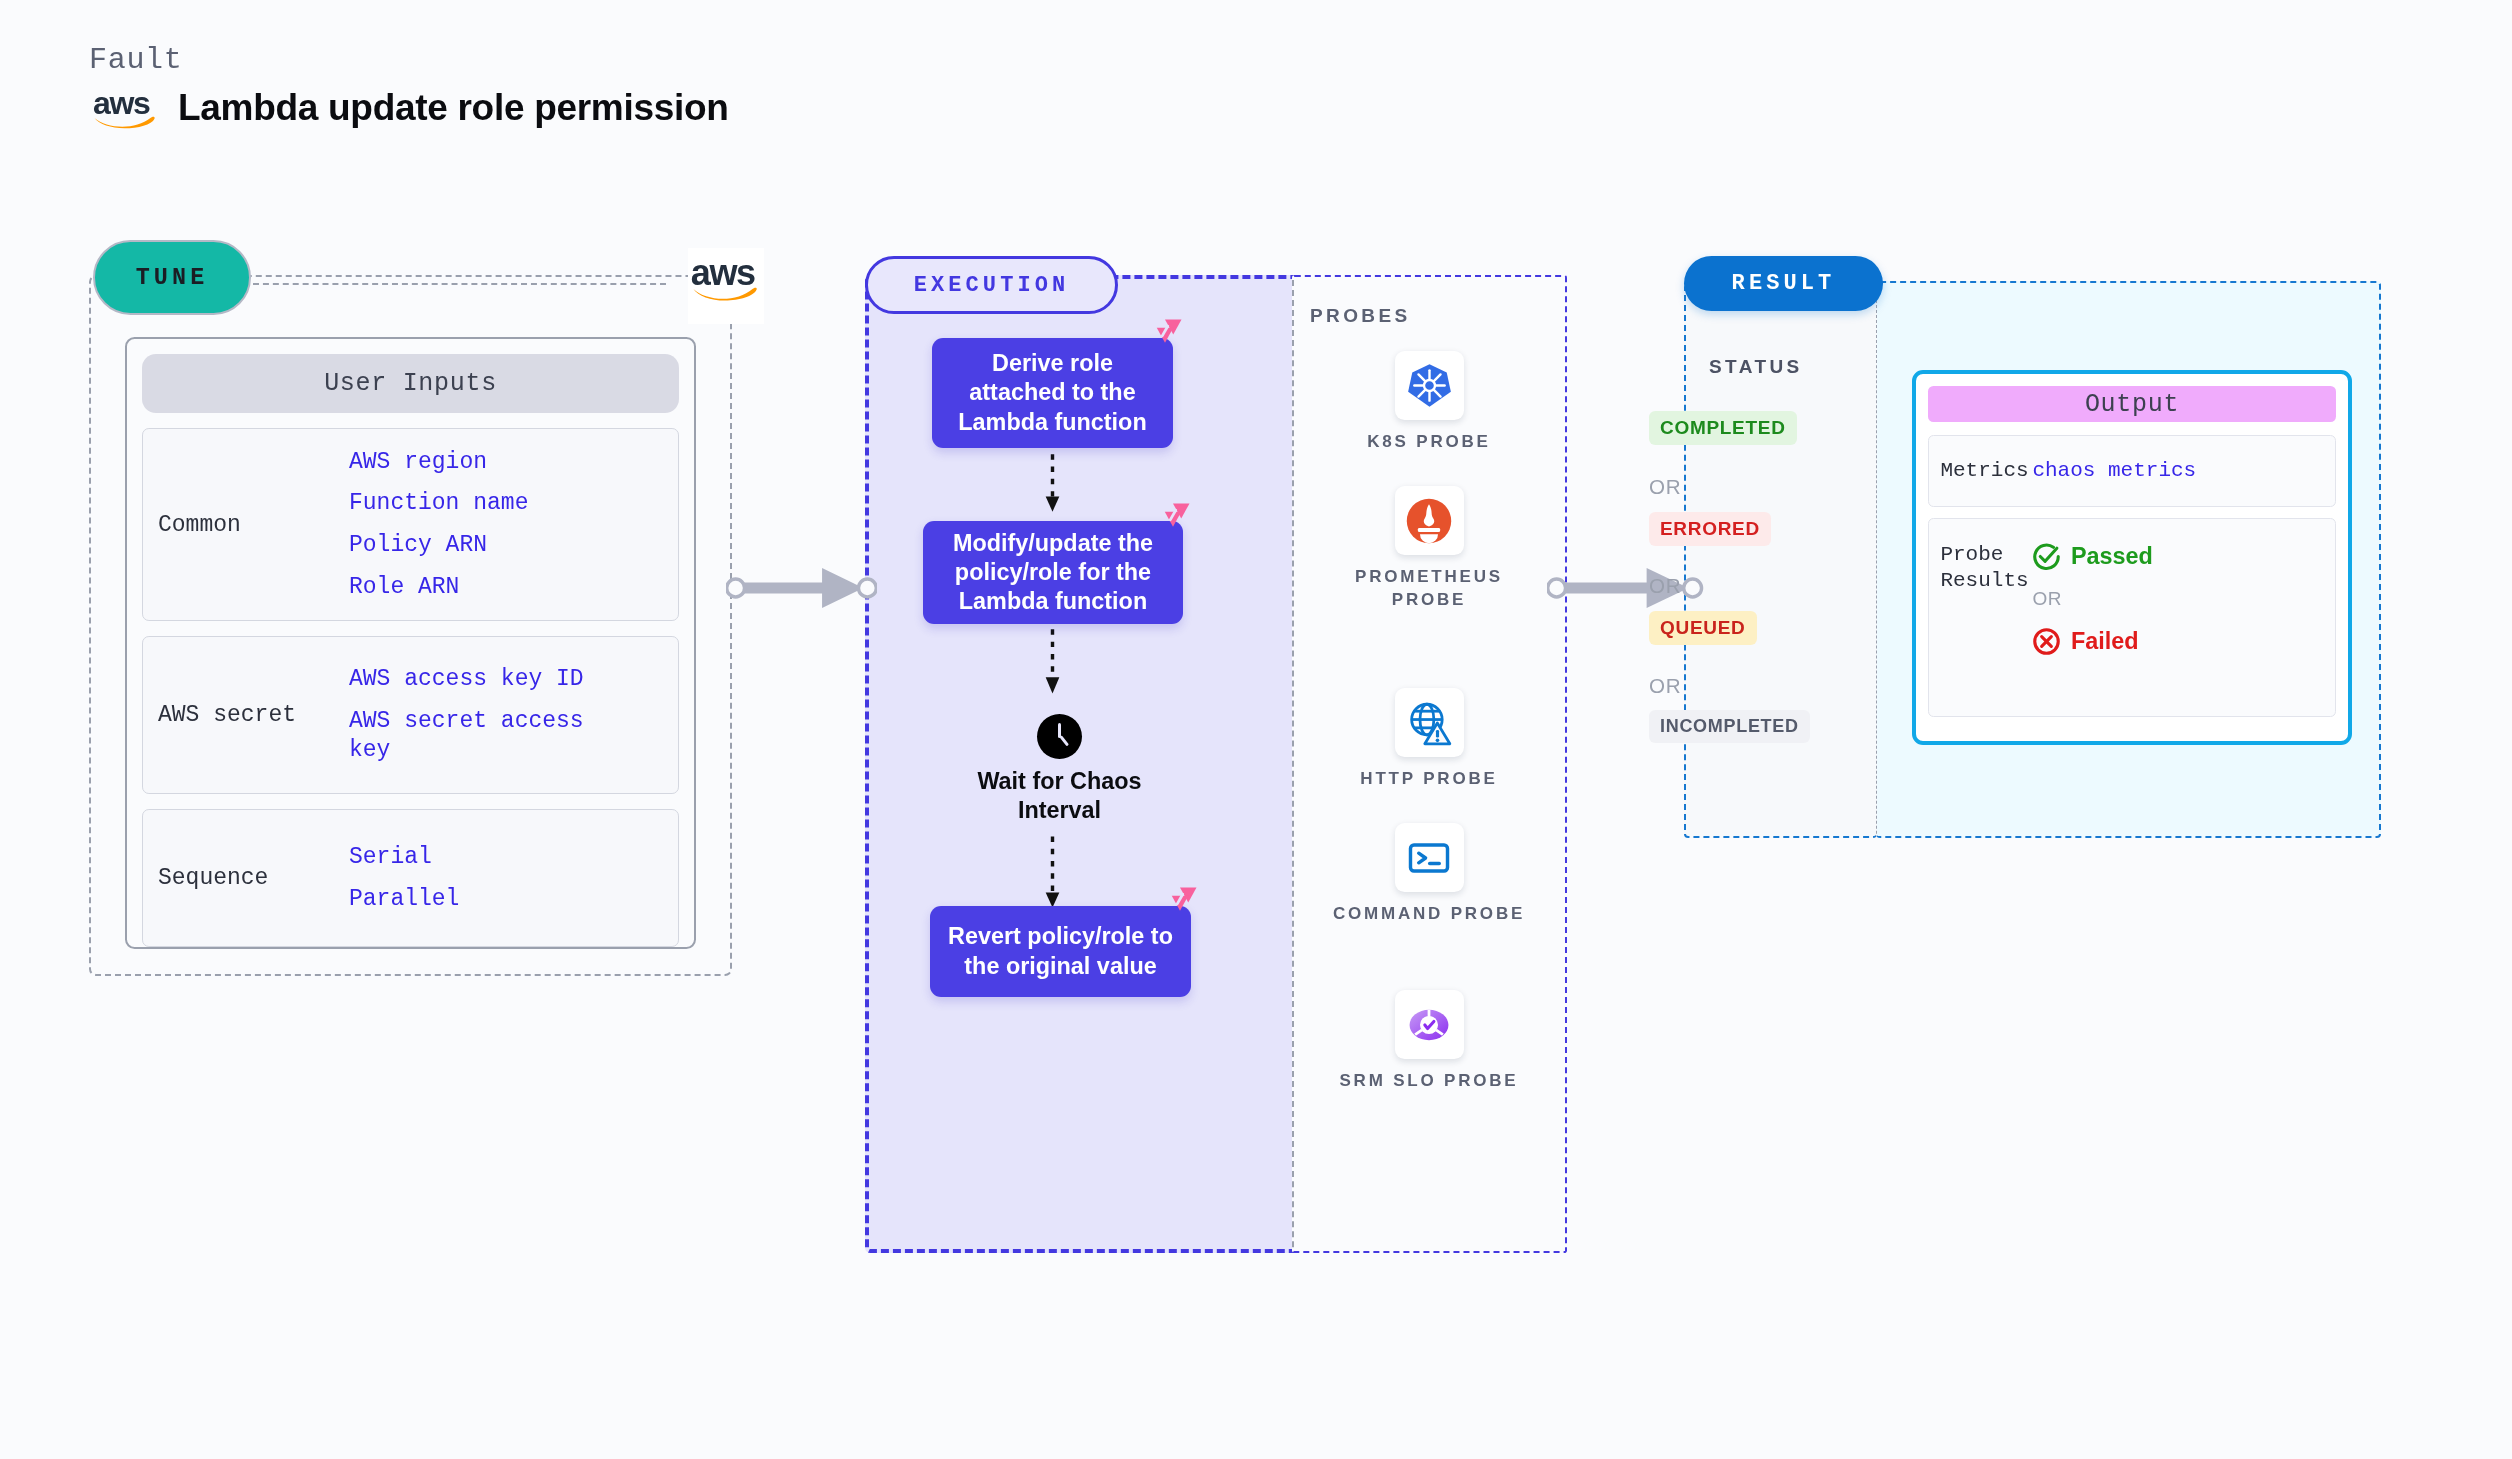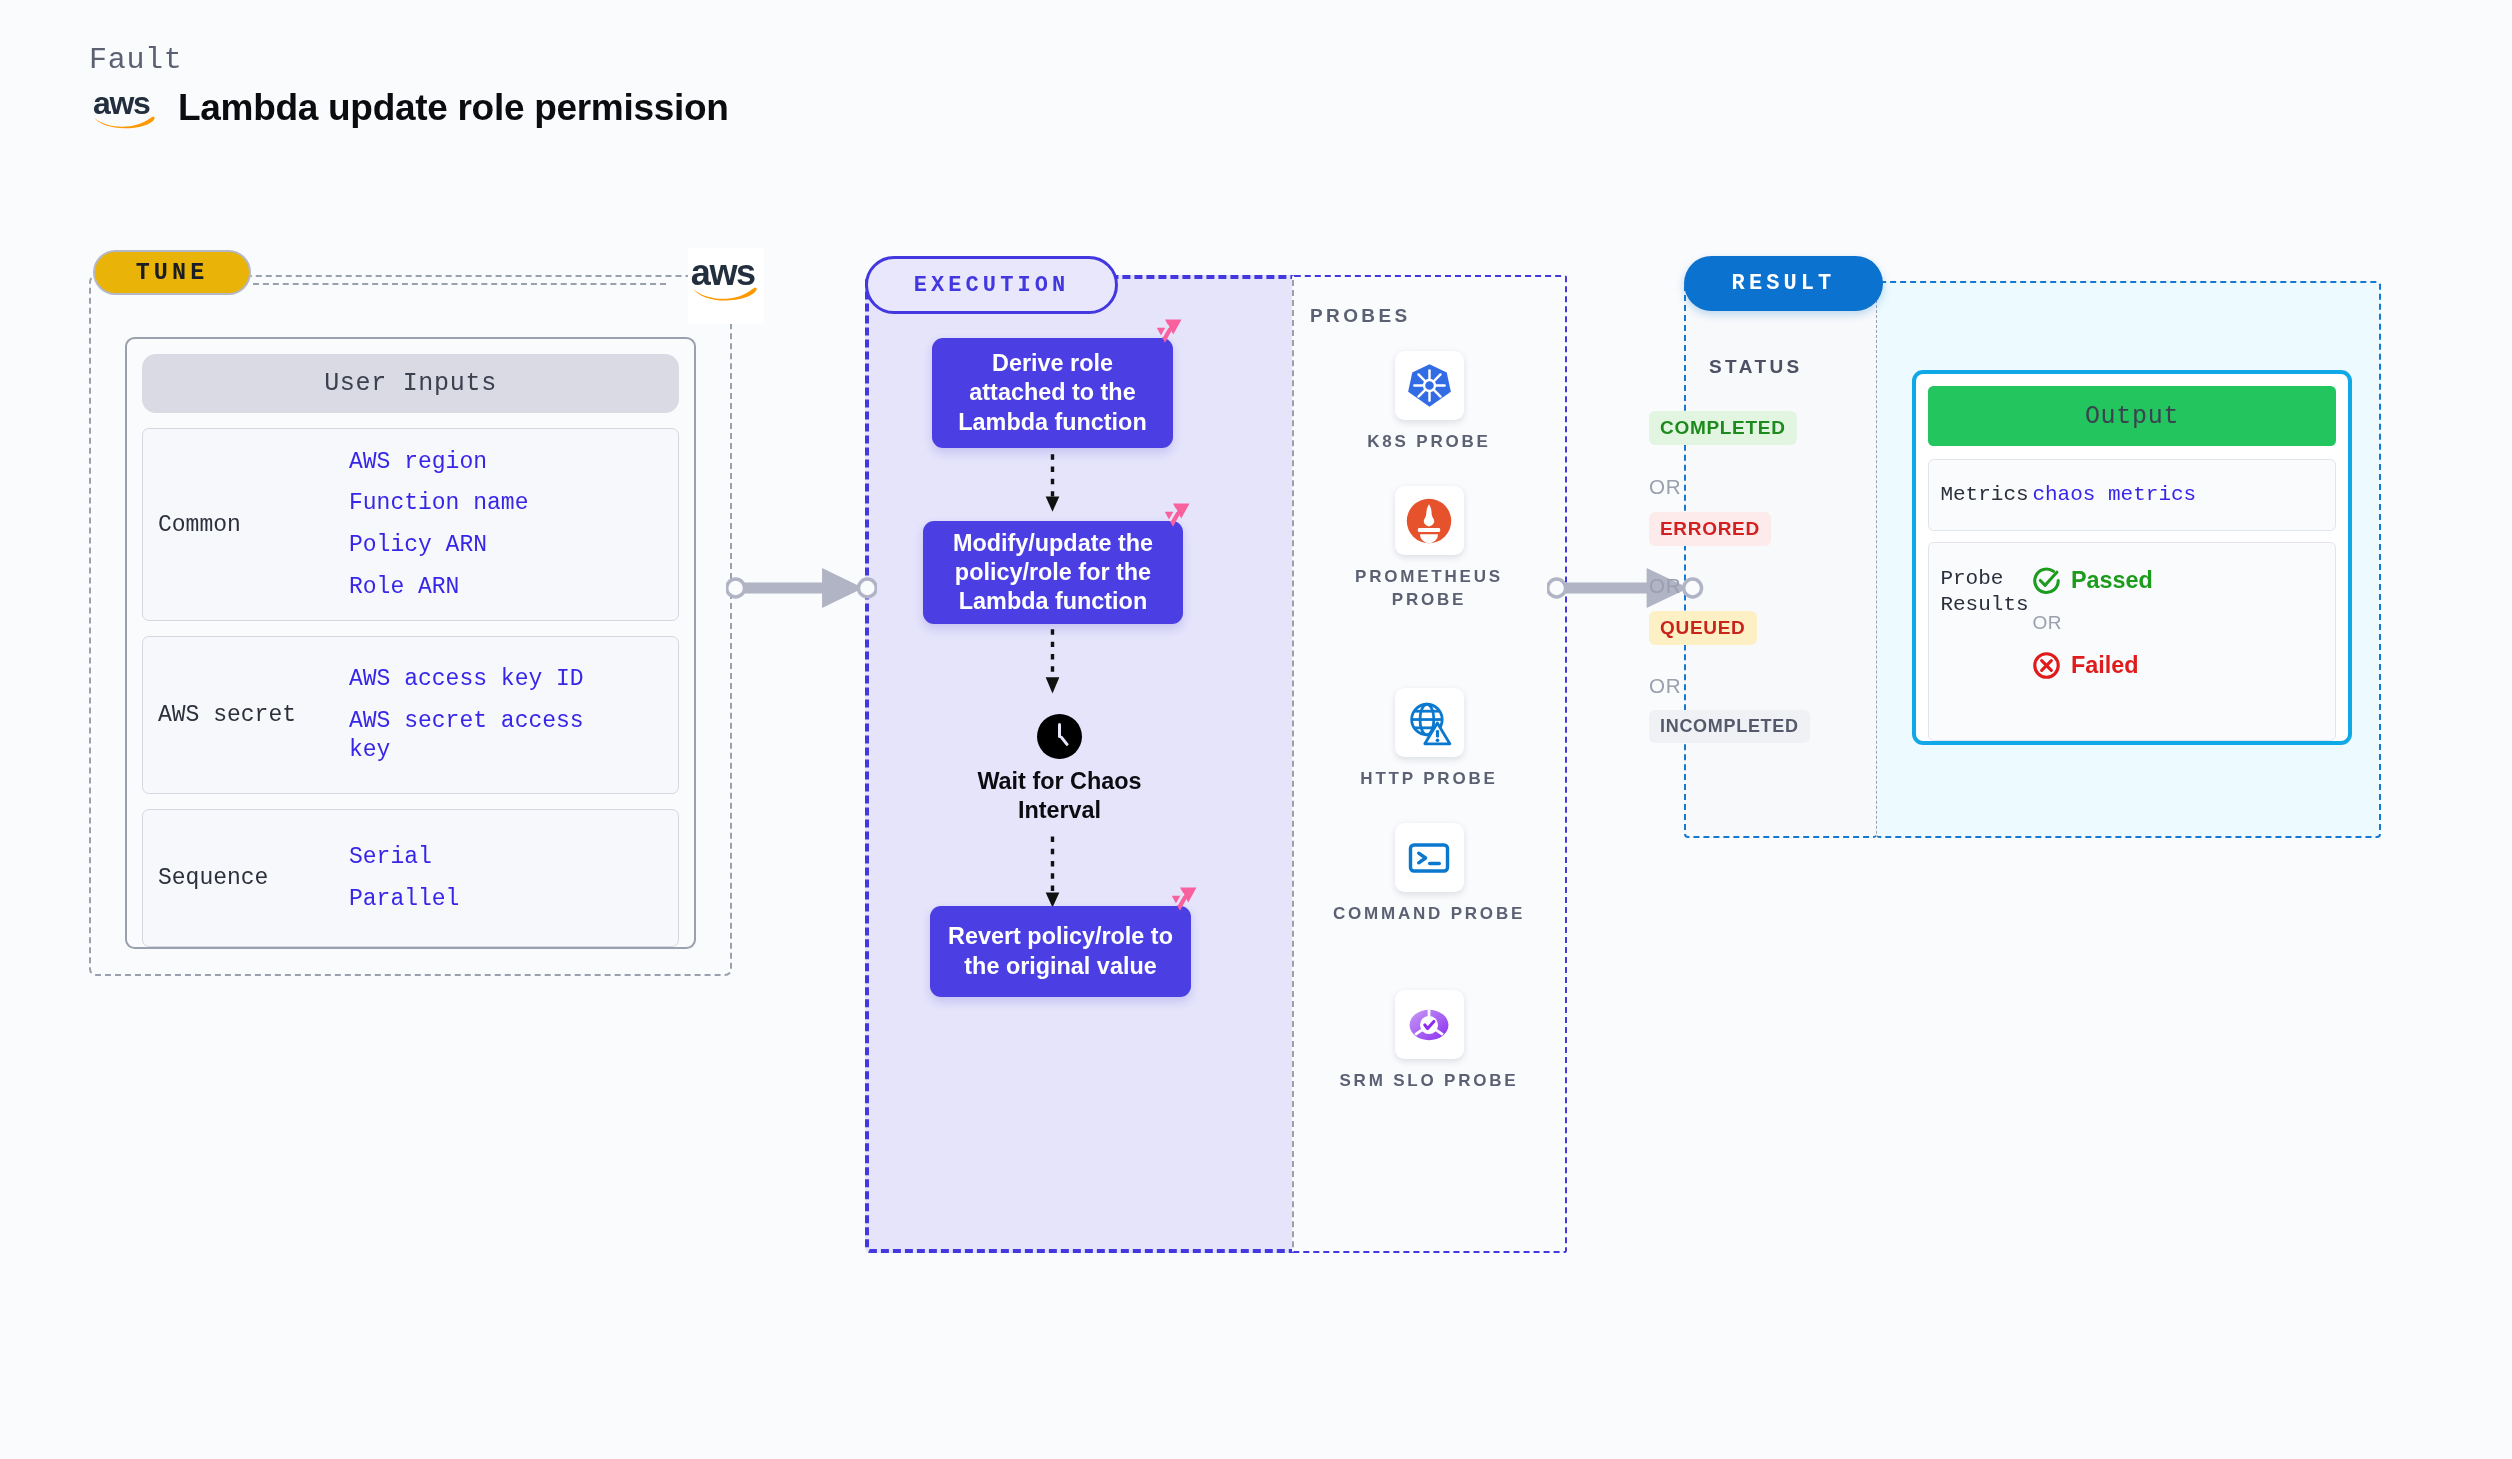--- a/index.html
+++ b/index.html
@@ -22,21 +22,21 @@
   .panel{position:absolute;box-sizing:border-box;}
   .pill{
     position:absolute;z-index:6;display:flex;align-items:center;justify-content:center;
     border-radius:687px;box-sizing:border-box;white-space:nowrap;
   }
   .pill-label{font-family:"Liberation Mono",monospace;font-weight:700;letter-spacing:4.1px;}
 
   
   #tune-panel{left:89px;top:275px;width:643px;height:701px;
     border:2.1px dashed #9aa0ad;border-radius:6.9px;background:#fafbfd;}
-  #tune-pill{left:93px;top:250px;width:158px;height:45px;background:#eab308;border:2.1px solid #b4b8c6;}
+  #tune-pill{left:93px;top:240px;width:158px;height:75px;background:#14b8a6;border:2.1px solid #b4b8c6;}
   #tune-pill .pill-label{font-size:23.4px;color:#1b1d24;}
   #tune-dash{position:absolute;left:253px;top:283px;width:413px;height:0;
     border-top:2.8px dashed #9aa0ad;z-index:4;}
   #aws-corner{position:absolute;left:688px;top:248px;width:76px;height:76px;background:#ffffff;z-index:7;}
   #aws-corner .wm{font-weight:700;font-size:36px;color:#232f3e;letter-spacing:-1.4px;position:absolute;left:2.8px;top:4.1px;}
   #aws-corner .sw{position:absolute;left:4.1px;top:36px;width:66px;height:18px;}
 
   .card{position:absolute;box-sizing:border-box;background:#fafbfd;border:2.1px solid #9aa0ad;border-radius:9.6px;}
   .card-head{margin:15px;height:59px;background:#d9dae4;border-radius:14px;
     display:flex;align-items:center;justify-content:center;}
@@ -83,21 +83,21 @@
   #result-pill{left:1684px;top:256px;width:199px;height:55px;background:#0b72cf;border:none;
     box-shadow:0 3.4px 8.3px rgba(11,114,207,.25);}
   #result-pill .pill-label{font-size:22px;color:#ffffff;}
   #status-title{position:absolute;left:1709px;top:356px;font-size:19px;font-weight:700;color:#4c5264;letter-spacing:3.4px;z-index:5;}
   .status-item{position:absolute;left:1649px;z-index:5;}
   .status-badge{display:inline-block;padding:6.2px 11px;border-radius:6.2px;font-size:19px;font-weight:700;letter-spacing:0.7px;}
   .or-text{font-size:20.6px;color:#9aa0ad;letter-spacing:0.7px;}
 
   #output-card{position:absolute;left:1912px;top:370px;width:440px;height:375px;
     background:#ffffff;border:4.1px solid #11a8e8;border-radius:11px;box-sizing:border-box;z-index:5;}
-  #output-head{margin:12.4px;height:60px;background:#22c55e;border-radius:5.5px;display:flex;align-items:center;justify-content:center;}
+  #output-head{margin:12.4px;height:36px;background:#f0abfc;border-radius:5.5px;display:flex;align-items:center;justify-content:center;}
   #output-head-label{font-family:"Liberation Mono",monospace;font-size:25px;color:#3c4150;letter-spacing:0.7px;}
   .out-row{margin:0 12.4px 11px 12.4px;background:#fafbfd;border:1.4px solid #e2e4ec;border-radius:5.5px;
     display:flex;align-items:center;box-sizing:border-box;}
   .out-label{width:103px;flex:none;font-family:"Liberation Mono",monospace;font-size:21px;color:#2c303c;padding-left:11px;line-height:1.25;box-sizing:border-box;}
   .out-val{font-family:"Liberation Mono",monospace;font-size:21px;color:#3726e8;}
   .verdict{display:flex;align-items:center;gap:9.6px;font-size:23.4px;font-weight:700;}
 
   
   .conn{position:absolute;z-index:4;}
 </style>

